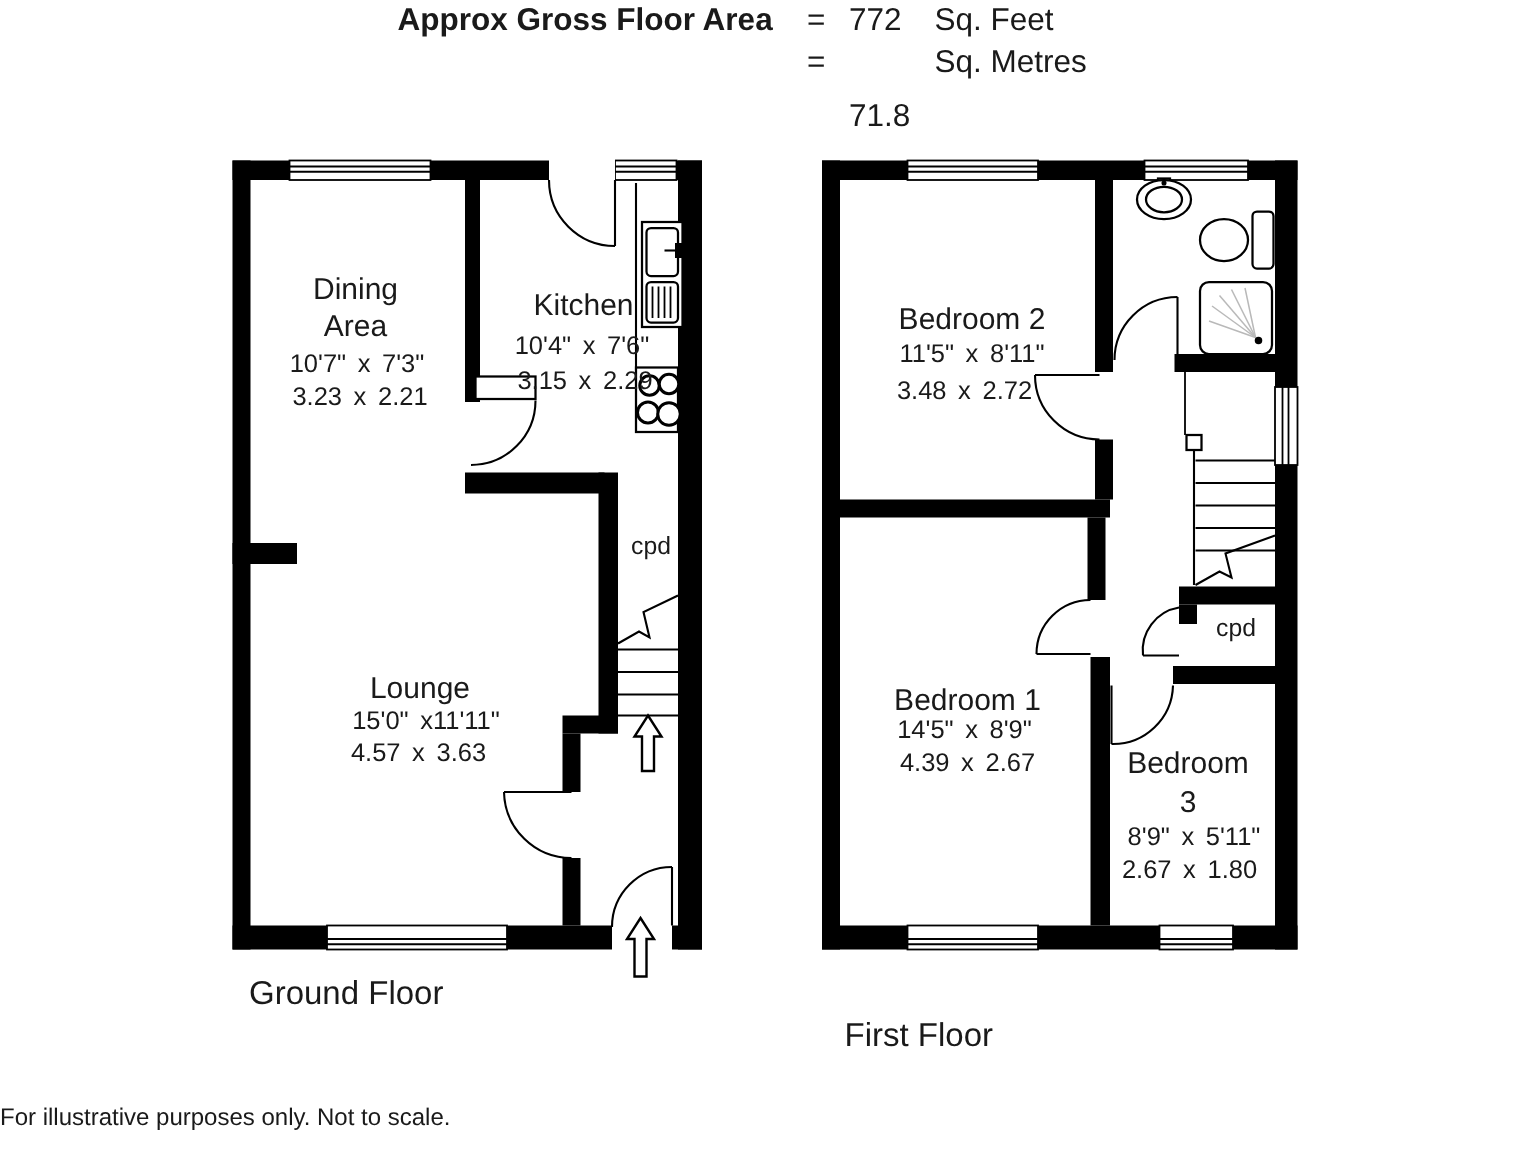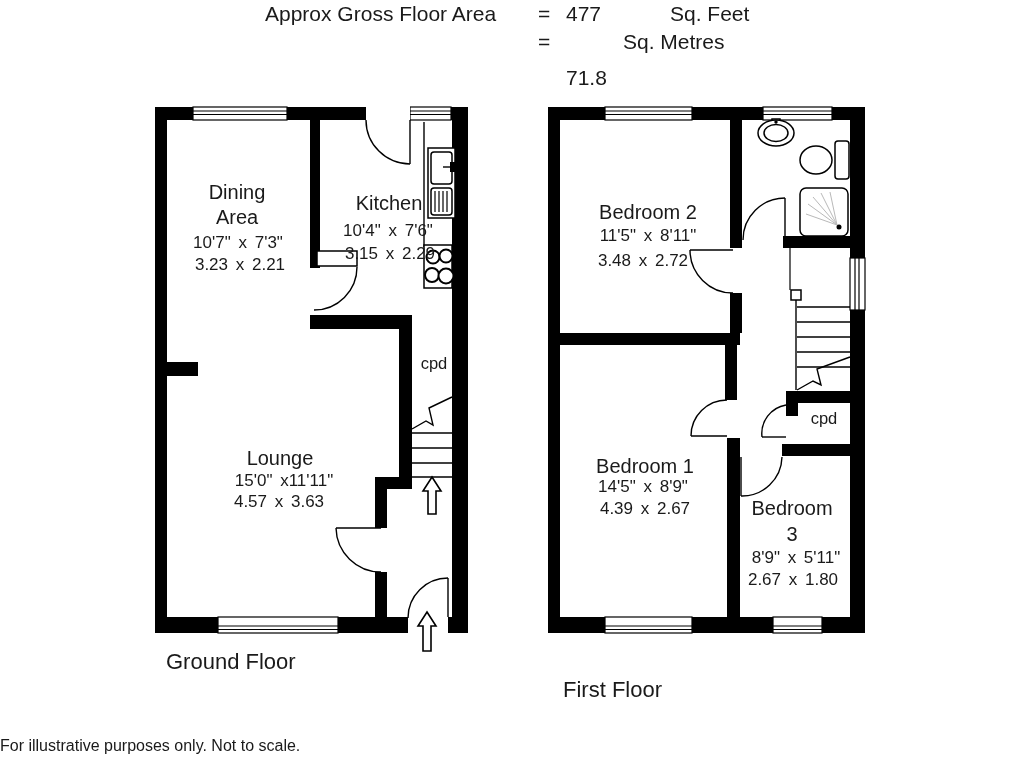--- a/index.html
+++ b/index.html
@@ -19,24 +19,24 @@
   .wl{stroke:#000;stroke-width:1.2;fill:none;}
   .thin{stroke:#000;stroke-width:1.4;fill:none;}
   .fix{stroke:#000;stroke-width:1.5;fill:#fff;}
   .hobc{stroke:#000;stroke-width:2;fill:#fff;}
   .arrow{fill:#fff;stroke:#000;stroke-width:1.6;}
   .spray{stroke:#b9b9b9;stroke-width:1;fill:none;}
 </style>
 </head>
 <body>
 
-<div class="abs hdr" style="left:265px;top:2px;">Approx Gross Floor Area</div>
+<div class="abs hdr" style="left:265px;top:2px;font-weight:bold;">Approx Gross Floor Area</div>
 <div class="abs hdr" style="left:538px;top:2px;">=</div>
-<div class="abs hdr" style="left:566px;top:2px;">477</div>
-<div class="abs hdr" style="left:623px;top:2px;margin-left:47px;">Sq. Feet</div>
+<div class="abs hdr" style="left:566px;top:2px;">772</div>
+<div class="abs hdr" style="left:623px;top:2px;">Sq. Feet</div>
 <div class="abs hdr" style="left:538px;top:30px;">=</div>
 <div class="abs hdr" style="left:566px;top:30px;margin-top:36px;">71.8</div>
 <div class="abs hdr" style="left:623px;top:30px;">Sq. Metres</div>
 
 <svg width="1024" height="768" viewBox="0 0 1024 768">
 
   <g>
 
     <rect class="wall" x="155" y="107" width="313" height="13"></rect>
     <rect class="wall" x="155" y="617" width="313" height="16"></rect>

